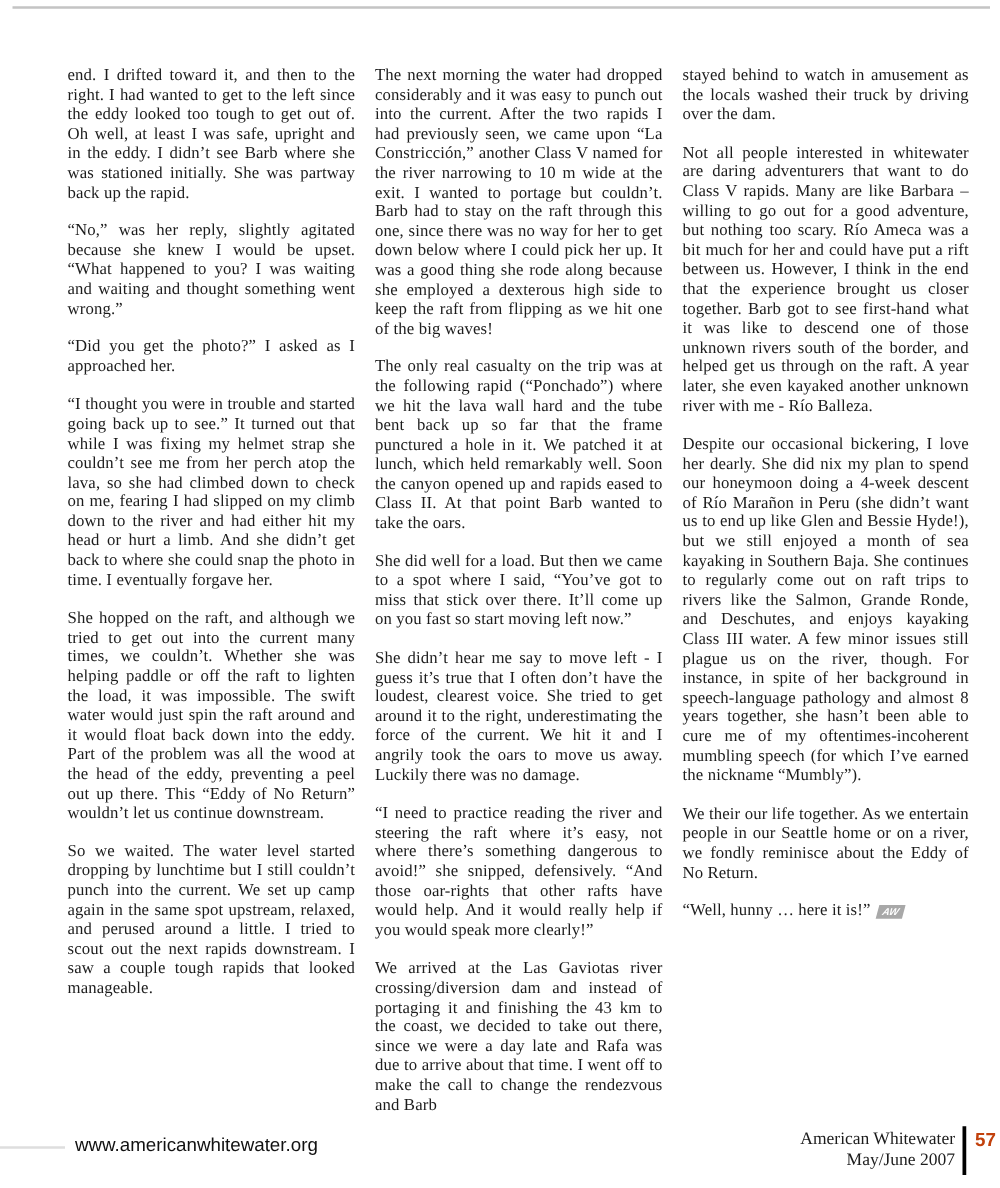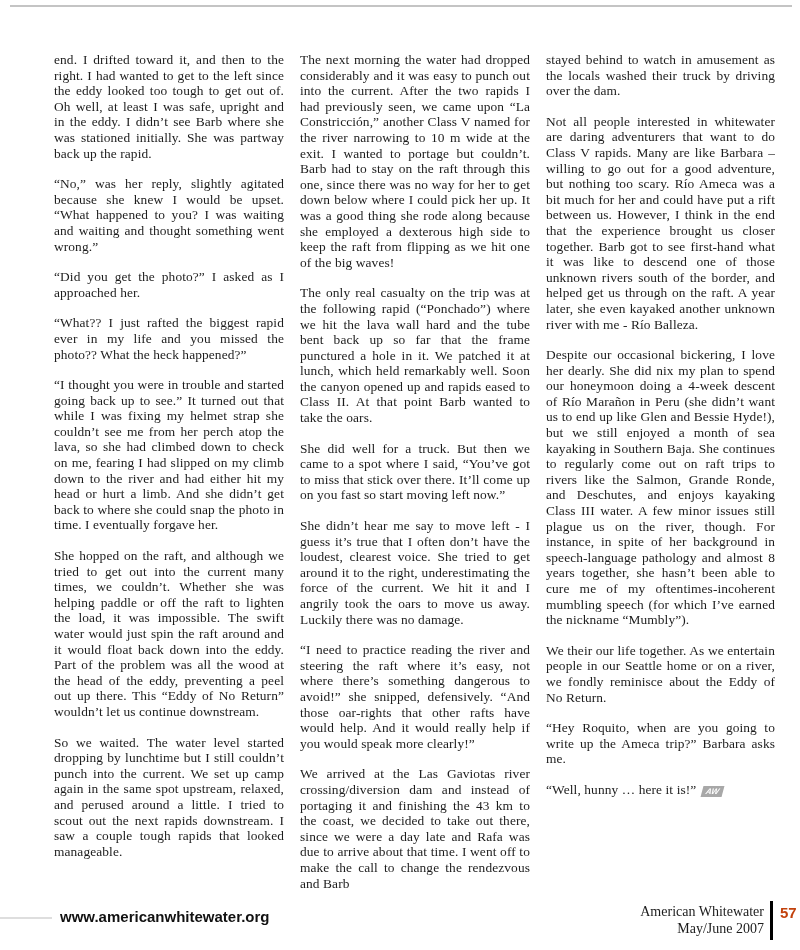--- a/index.html
+++ b/index.html
@@ -37,21 +37,21 @@
     font-size:8px; line-height:9px;
     transform:skewX(-15deg);
   }
   .footer-tick {
     position:absolute; left:0; top:917px; width:52px; height:2px;
     background:#dedede;
   }
   .footer-site {
     position:absolute; left:60px; top:908px;
     font-family:"Liberation Sans", sans-serif;
-    font-weight:bold; font-size:15px; color:#111111;
+    font-weight:normal; font-size:15px; color:#111111;
   }
   .footer-pub {
     position:absolute; right:36px; top:903px;
     text-align:right;
     font-family:"Liberation Serif", serif;
     font-size:14px; line-height:17px; color:#1c1c1c;
   }
   .footer-bar {
     position:absolute; left:770px; top:901px; width:3px; height:39px;
     background:#000000;
@@ -64,41 +64,39 @@
 </style>
 </head>
 <body>
 
 <div class="top-rule"></div>
 
 <div class="col col-1">
   <p>end. I drifted toward it, and then to the right. I had wanted to get to the left since the eddy looked too tough to get out of. Oh well, at least I was safe, upright and in the eddy. I didn’t see Barb where she was stationed initially. She was partway back up the rapid.</p>
   <p>“No,” was her reply, slightly agitated because she knew I would be upset. “What happened to you? I was waiting and waiting and thought something went wrong.”</p>
   <p>“Did you get the photo?” I asked as I approached her.</p>
-  <p>“What?? I just rafted the biggest rapid ever in my life and you missed the photo?? What the heck happened?”</p>
   <p>“I thought you were in trouble and started going back up to see.” It turned out that while I was fixing my helmet strap she couldn’t see me from her perch atop the lava, so she had climbed down to check on me, fearing I had slipped on my climb down to the river and had either hit my head or hurt a limb. And she didn’t get back to where she could snap the photo in time. I eventually forgave her.</p>
   <p>She hopped on the raft, and although we tried to get out into the current many times, we couldn’t. Whether she was helping paddle or off the raft to lighten the load, it was impossible. The swift water would just spin the raft around and it would float back down into the eddy. Part of the problem was all the wood at the head of the eddy, preventing a peel out up there. This “Eddy of No Return” wouldn’t let us continue downstream.</p>
   <p>So we waited. The water level started dropping by lunchtime but I still couldn’t punch into the current. We set up camp again in the same spot upstream, relaxed, and perused around a little. I tried to scout out the next rapids downstream. I saw a couple tough rapids that looked manageable.</p>
 </div>
 
 <div class="col col-2">
   <p>The next morning the water had dropped considerably and it was easy to punch out into the current. After the two rapids I had previously seen, we came upon “La Constricción,” another Class V named for the river narrowing to 10 m wide at the exit. I wanted to portage but couldn’t. Barb had to stay on the raft through this one, since there was no way for her to get down below where I could pick her up. It was a good thing she rode along because she employed a dexterous high side to keep the raft from flipping as we hit one of the big waves!</p>
   <p>The only real casualty on the trip was at the following rapid (“Ponchado”) where we hit the lava wall hard and the tube bent back up so far that the frame punctured a hole in it. We patched it at lunch, which held remarkably well. Soon the canyon opened up and rapids eased to Class II. At that point Barb wanted to take the oars.</p>
-  <p>She did well for a truck. But then we came to a spot where I said, “You’ve got to miss that stick over there. It’ll come up on you fast so start moving left now.”</p>
+  <p>She did well for a load. But then we came to a spot where I said, “You’ve got to miss that stick over there. It’ll come up on you fast so start moving left now.”</p>
   <p>She didn’t hear me say to move left - I guess it’s true that I often don’t have the loudest, clearest voice. She tried to get around it to the right, underestimating the force of the current. We hit it and I angrily took the oars to move us away. Luckily there was no damage.</p>
   <p>“I need to practice reading the river and steering the raft where it’s easy, not where there’s something dangerous to avoid!” she snipped, defensively. “And those oar-rights that other rafts have would help. And it would really help if you would speak more clearly!”</p>
   <p>We arrived at the Las Gaviotas river crossing/diversion dam and instead of portaging it and finishing the 43 km to the coast, we decided to take out there, since we were a day late and Rafa was due to arrive about that time. I went off to make the call to change the rendezvous and Barb</p>
 </div>
 
 <div class="col col-3">
   <p>stayed behind to watch in amusement as the locals washed their truck by driving over the dam.</p>
   <p>Not all people interested in whitewater are daring adventurers that want to do Class V rapids. Many are like Barbara – willing to go out for a good adventure, but nothing too scary. Río Ameca was a bit much for her and could have put a rift between us. However, I think in the end that the experience brought us closer together. Barb got to see first-hand what it was like to descend one of those unknown rivers south of the border, and helped get us through on the raft. A year later, she even kayaked another unknown river with me - Río Balleza.</p>
   <p>Despite our occasional bickering, I love her dearly. She did nix my plan to spend our honeymoon doing a 4-week descent of Río Marañon in Peru (she didn’t want us to end up like Glen and Bessie Hyde!), but we still enjoyed a month of sea kayaking in Southern Baja. She continues to regularly come out on raft trips to rivers like the Salmon, Grande Ronde, and Deschutes, and enjoys kayaking Class III water. A few minor issues still plague us on the river, though. For instance, in spite of her background in speech-language pathology and almost 8 years together, she hasn’t been able to cure me of my oftentimes-incoherent mumbling speech (for which I’ve earned the nickname “Mumbly”).</p>
   <p>We their our life together. As we entertain people in our Seattle home or on a river, we fondly reminisce about the Eddy of No Return.</p>
-  <p>“Hey Roquito, when are you going to write up the Ameca trip?” Barbara asks me.</p>
   <p><span>“Well, hunny … here it is!”</span><span class="aw-mark">AW</span></p>
 </div>
 
 <div class="footer-tick"></div>
 <div class="footer-site">www.americanwhitewater.org</div>
 <div class="footer-pub">
   <div>American Whitewater</div>
   <div>May/June 2007</div>
 </div>
 <div class="footer-bar"></div>

